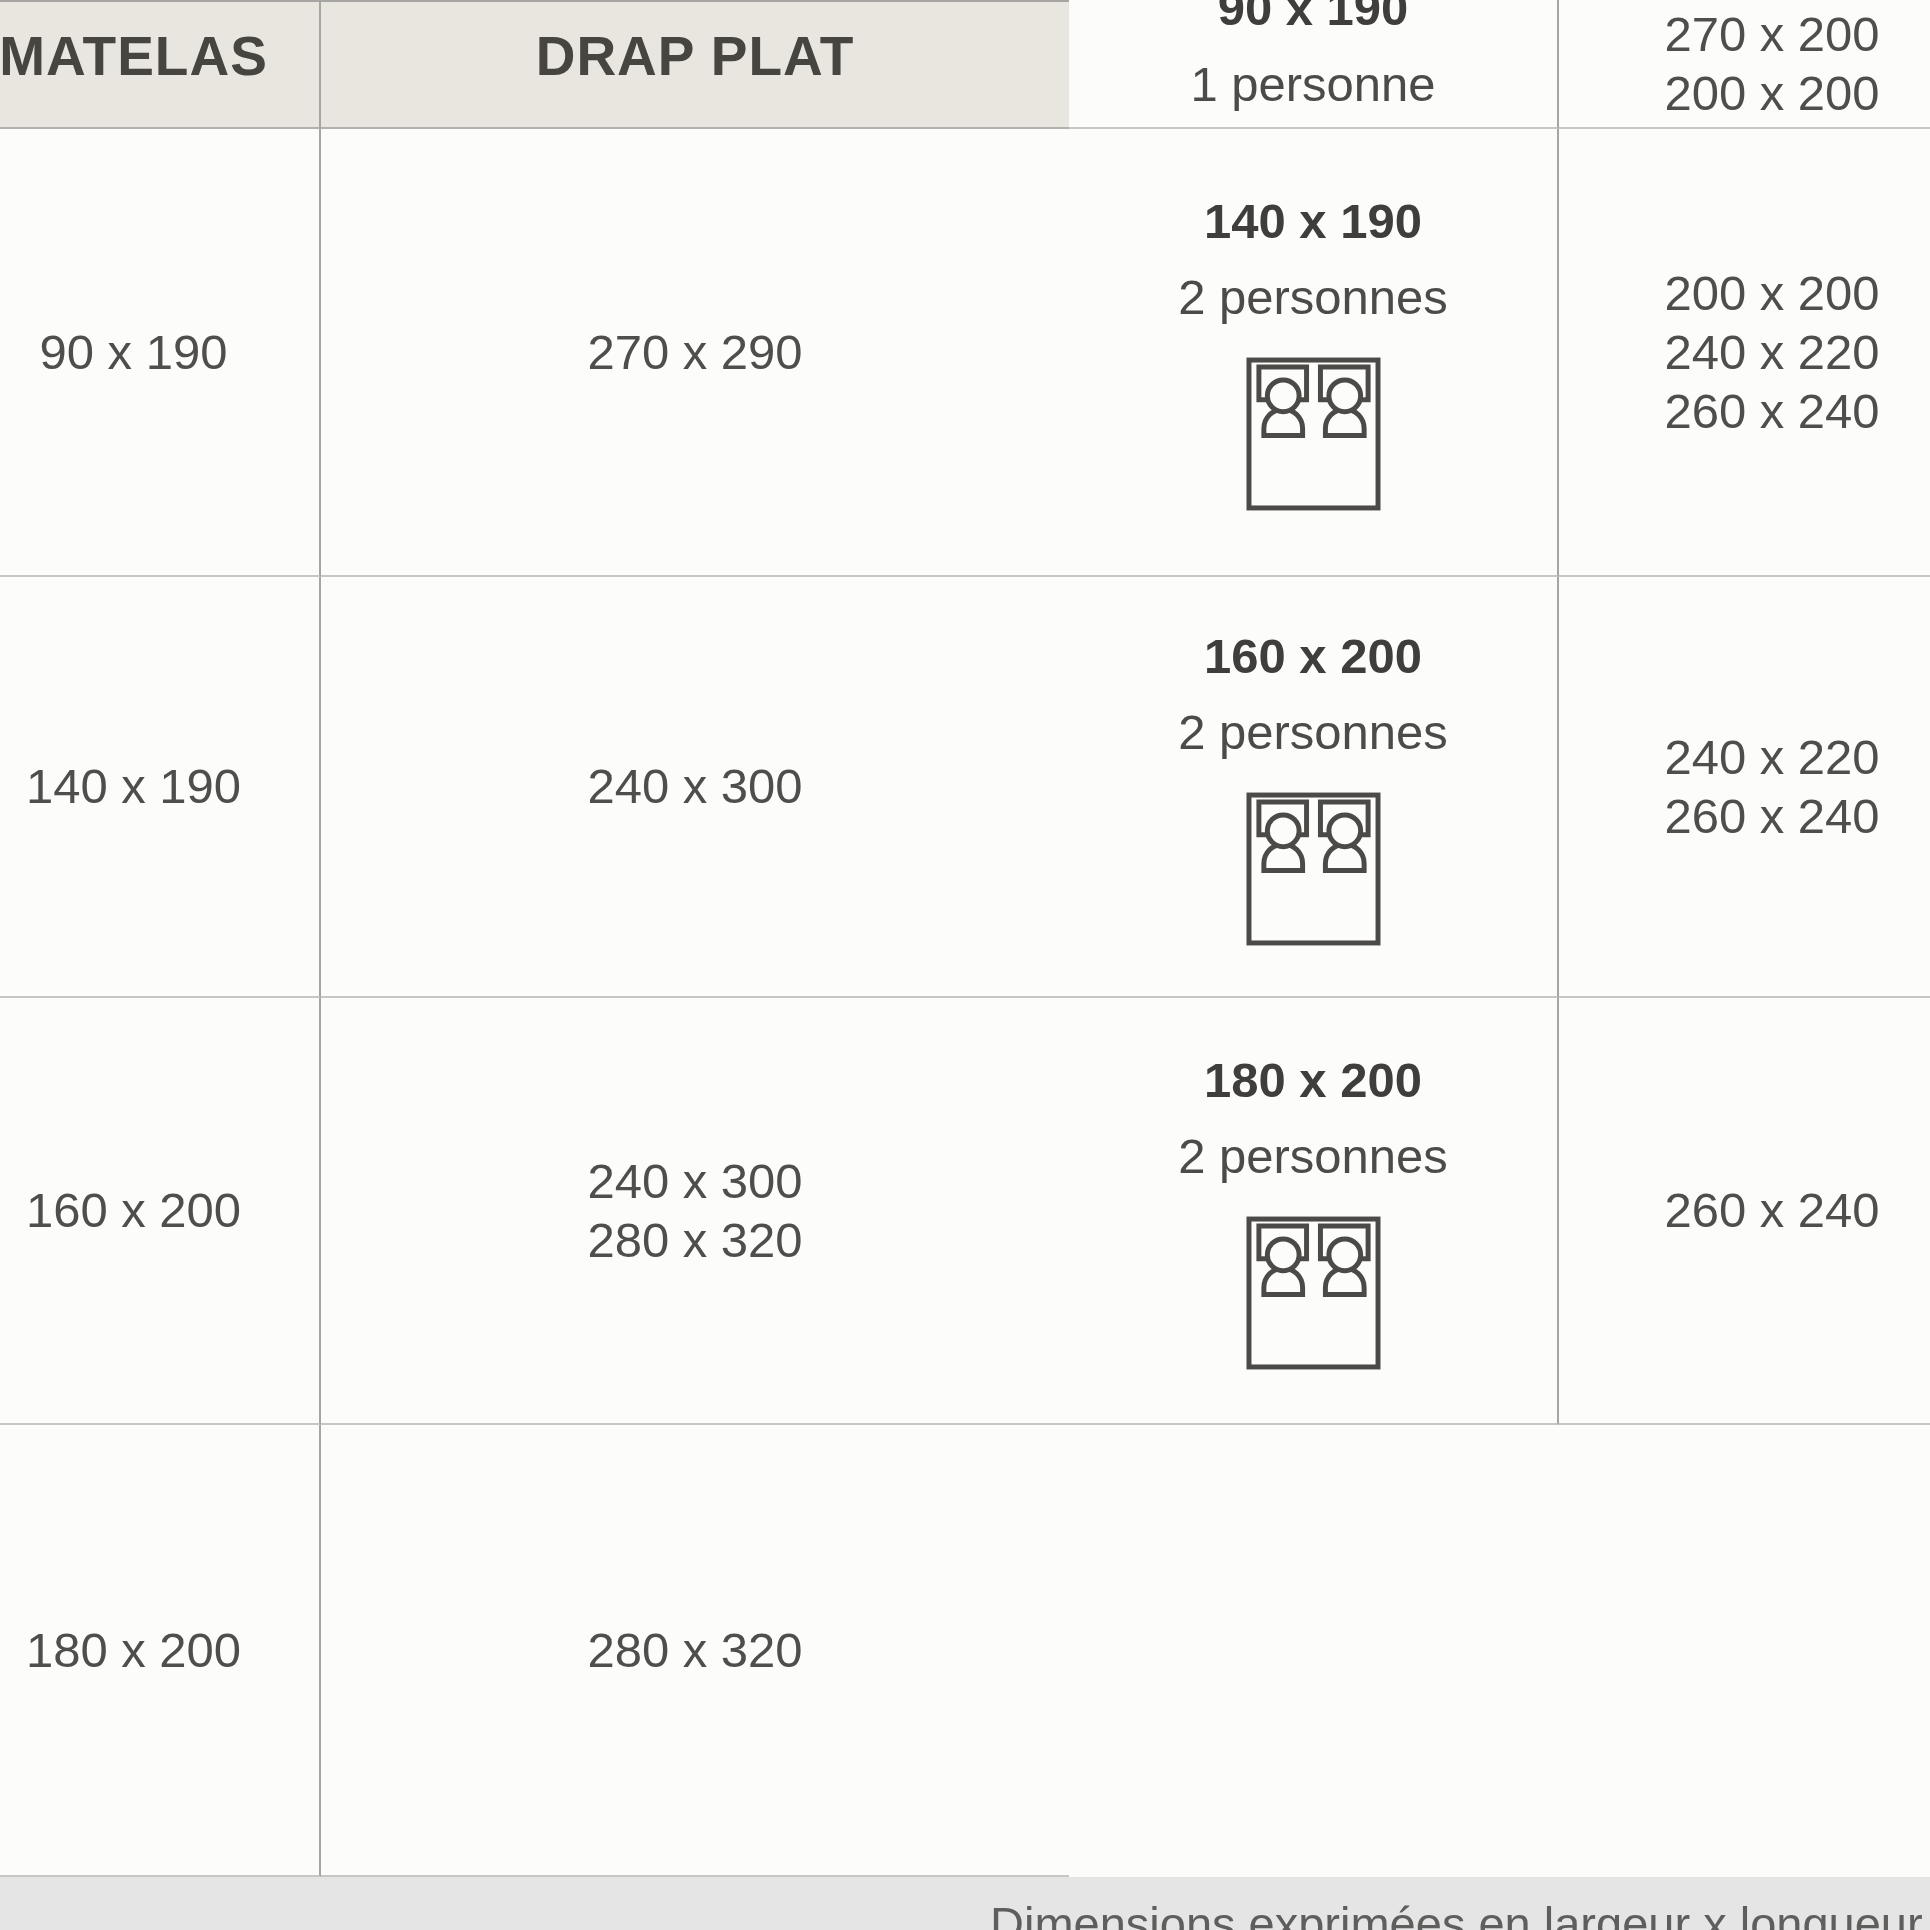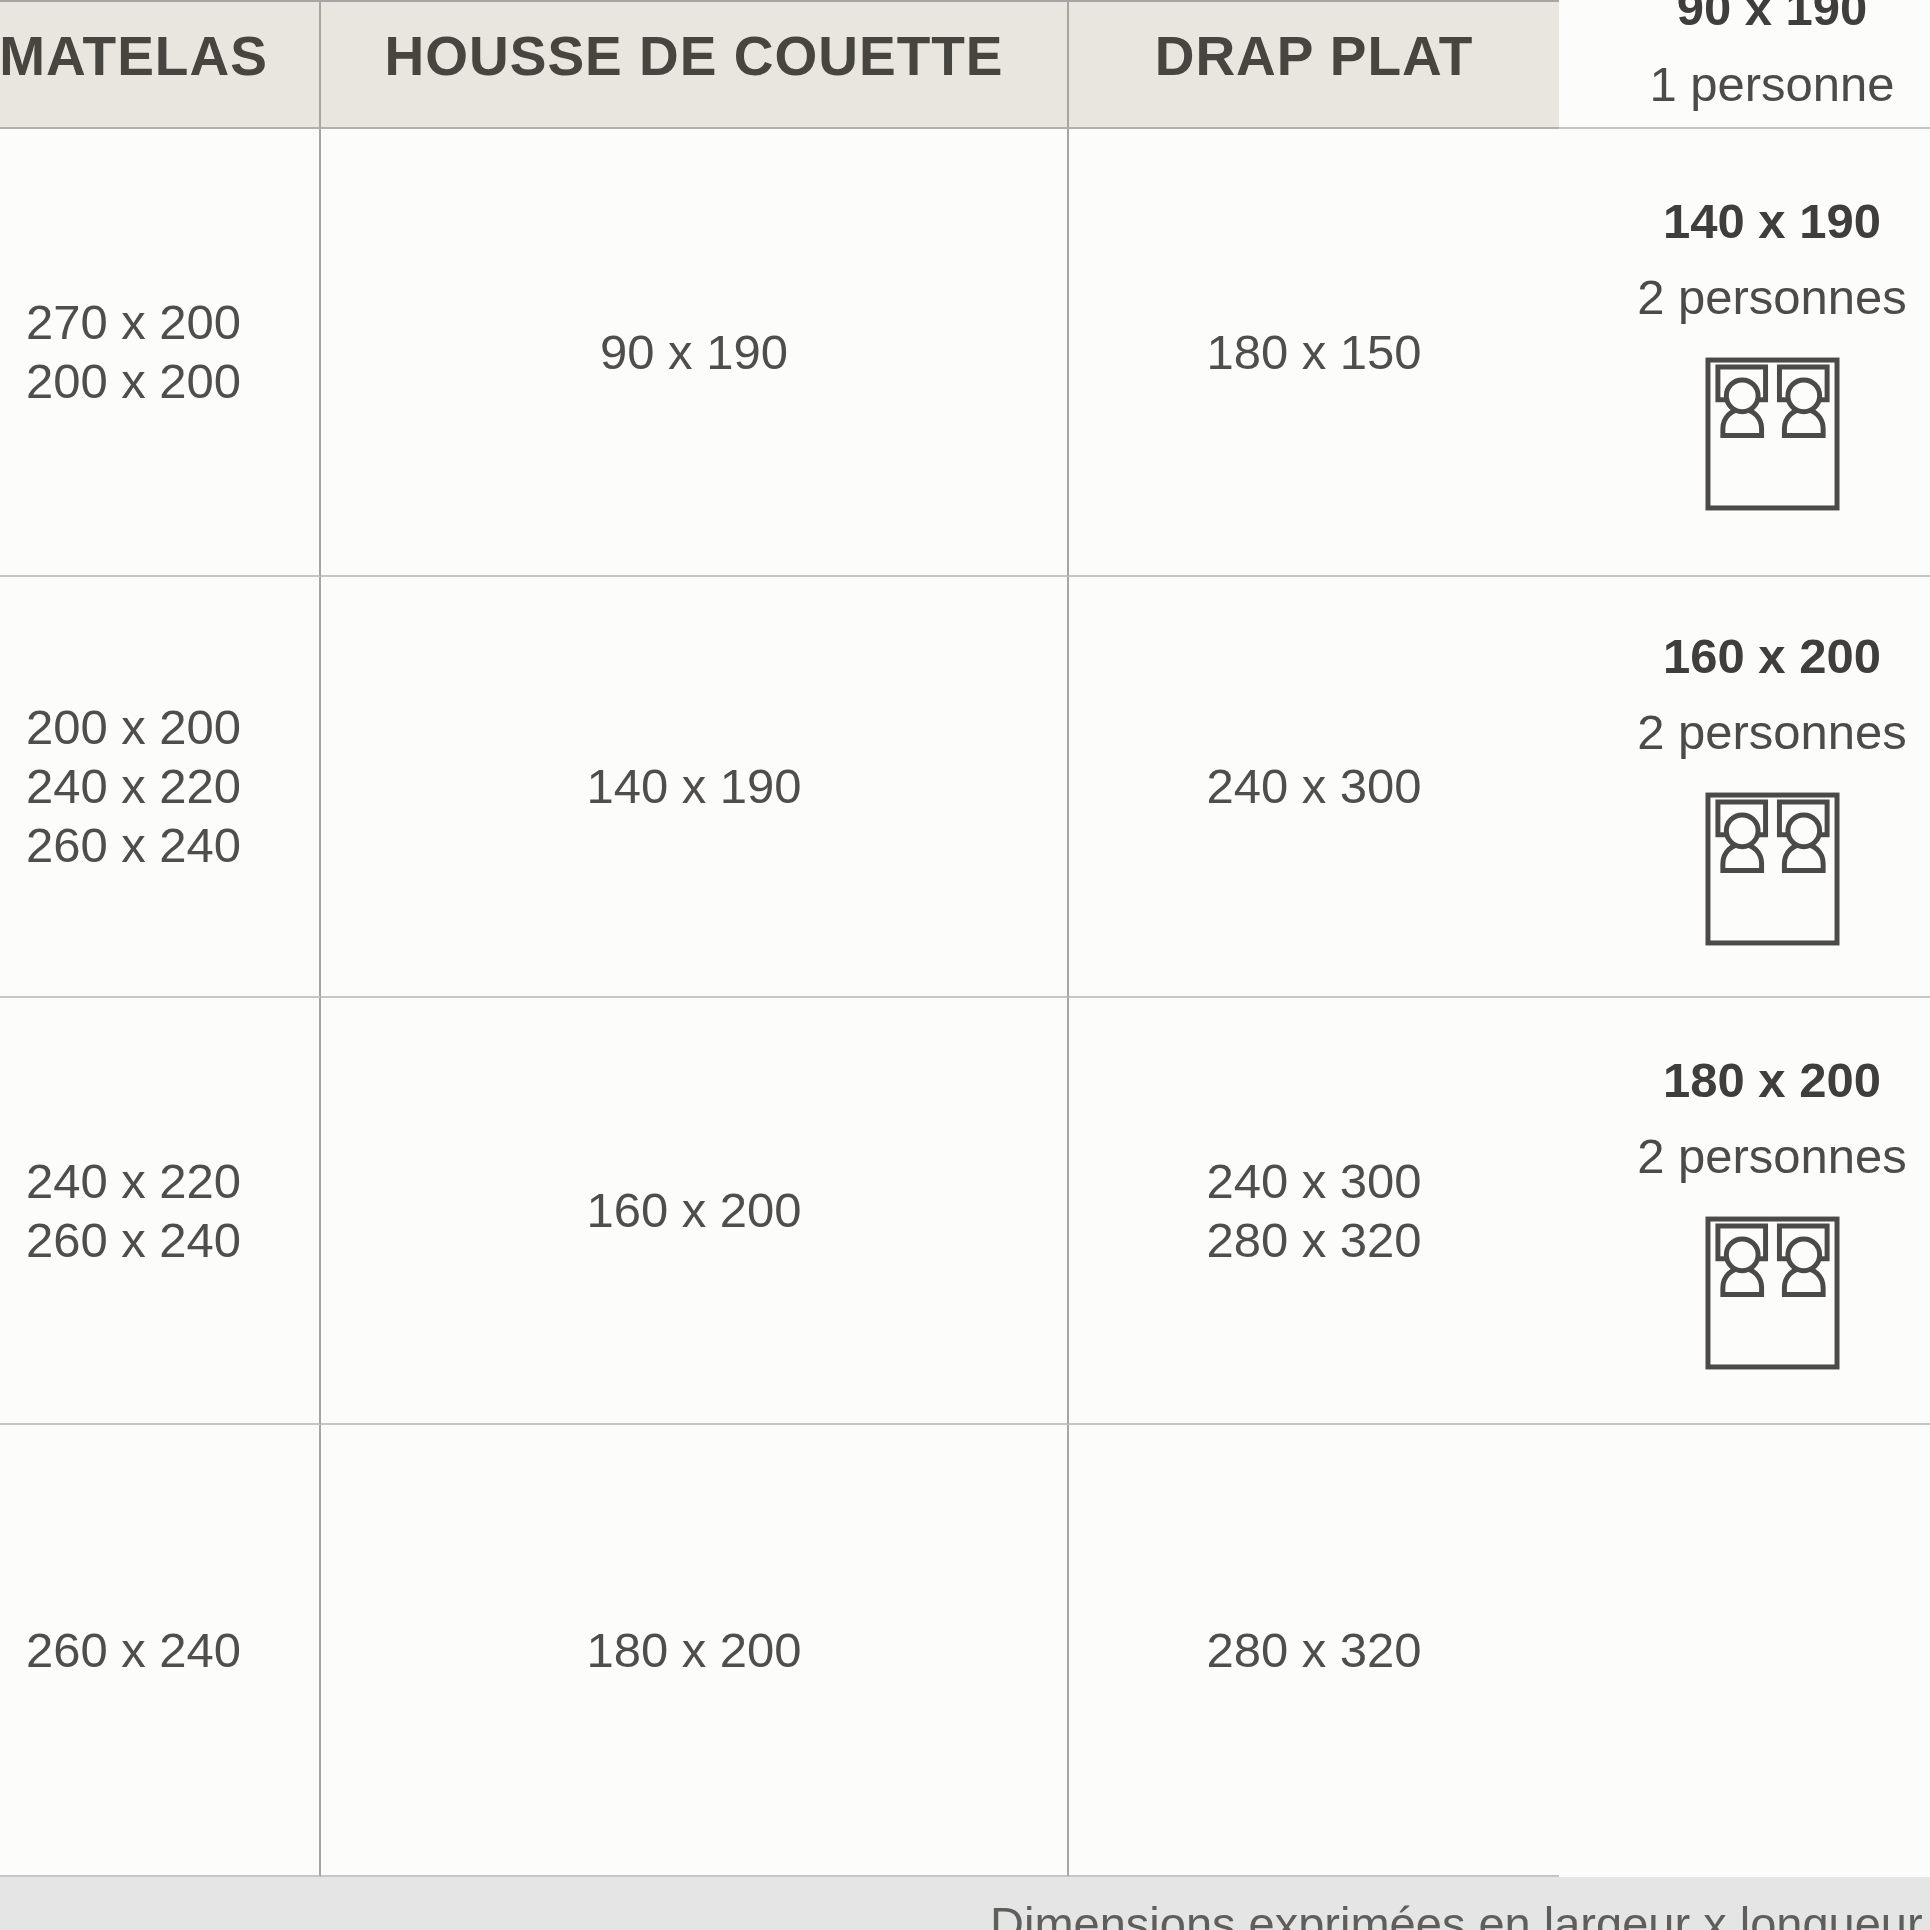--- a/index.html
+++ b/index.html
@@ -80,23 +80,20 @@
 </head>
 <body>
 
 <div class="viewport">
 
   <div class="size-table">
 
     <div class="cell th c1">
       <span>MATELAS</span>
     </div>
-    <div class="cell th c2">
-      <span>HOUSSE DE COUETTE</span>
-    </div>
     <div class="cell th c4">
       <span>DRAP PLAT</span>
     </div>
 
     <div class="cell td c1">
       <div class="mat-size">90 x 190</div>
       <div class="mat-persons">1 personne</div>
       <svg class="bed-icon-single" width="78" height="138" viewBox="0 0 78 139" fill="none" stroke="#4c4a47" stroke-width="5">
         <rect x="3" y="3" width="72" height="133"></rect>
         <rect x="16" y="11" width="45" height="33"></rect>
@@ -105,21 +102,21 @@
       </svg>
     </div>
     <div class="cell td c2">
       <div class="value-line">270 x 200</div>
       <div class="value-line">200 x 200</div>
     </div>
     <div class="cell td c3">
       <div class="value-line">90 x 190</div>
     </div>
     <div class="cell td c4">
-      <div class="value-line">180 x 150</div>
+      <div class="value-line">270 x 290</div>
     </div>
 
     <div class="cell td c1">
       <div class="mat-size">140 x 190</div>
       <div class="mat-persons">2 personnes</div>
       <svg class="bed-icon-double" width="135" height="154" viewBox="0 0 136 155" fill="none" stroke="#4c4a47" stroke-width="5">
         <rect x="3" y="3" width="130" height="149"></rect>
         <rect x="13" y="10" width="48" height="33"></rect>
         <path d="M 18 79 L 18 72 A 19.5 19.5 0 0 1 57 72 L 57 79 Z" fill="#fcfcfb"></path>
         <circle cx="37.5" cy="39" r="16" fill="#fcfcfb"></circle>

